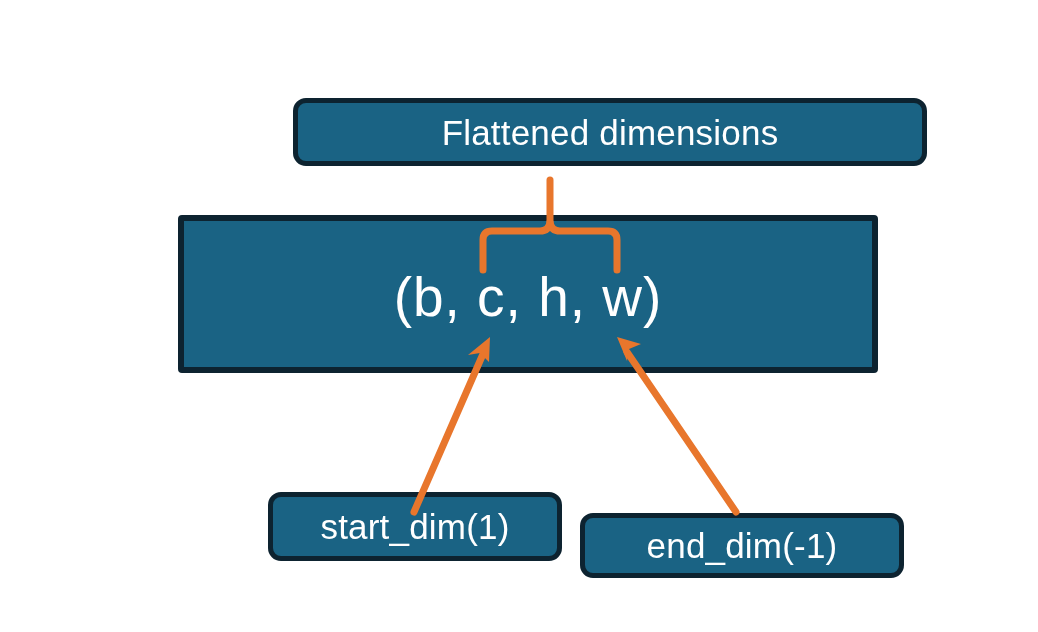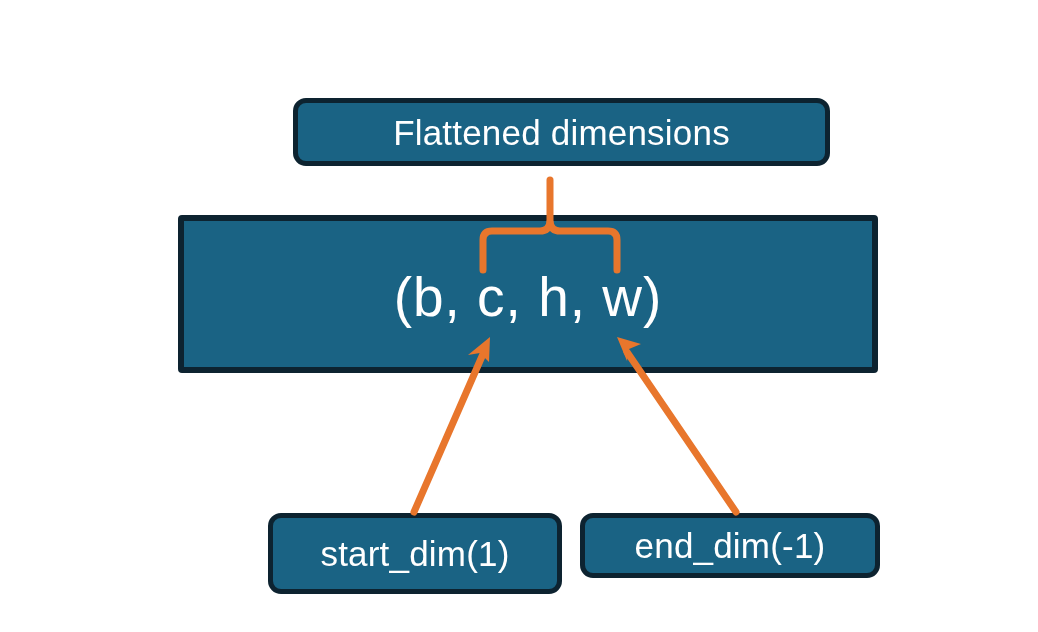--- a/index.html
+++ b/index.html
@@ -35,21 +35,21 @@
   .node-label {
     display: block;
     line-height: 1;
     white-space: nowrap;
   }
 
   
   #node-flattened {
     left: 293px;
     top: 98px;
-    width: 537px;
+    width: 634px;
     height: 68px;
     border-radius: 13px;
   }
   #node-flattened .node-label { font-size: 35px; }
 
   
   #node-shape {
     left: 178px;
     top: 215px;
     width: 700px;
@@ -60,29 +60,29 @@
   #node-shape .node-label {
     font-size: 55px;
     letter-spacing: 1px;
     position: relative;
     top: 3px;
   }
 
   
   #node-start-dim {
     left: 268px;
-    top: 513px;
+    top: 492px;
     width: 294px;
-    height: 81px;
+    height: 69px;
     border-radius: 13px;
   }
   #node-end-dim {
     left: 580px;
     top: 513px;
-    width: 300px;
+    width: 324px;
     height: 65px;
     border-radius: 13px;
   }
   #node-start-dim .node-label,
   #node-end-dim .node-label { font-size: 35px; }
 
   
   #connectors {
     position: absolute;
     left: 0;

